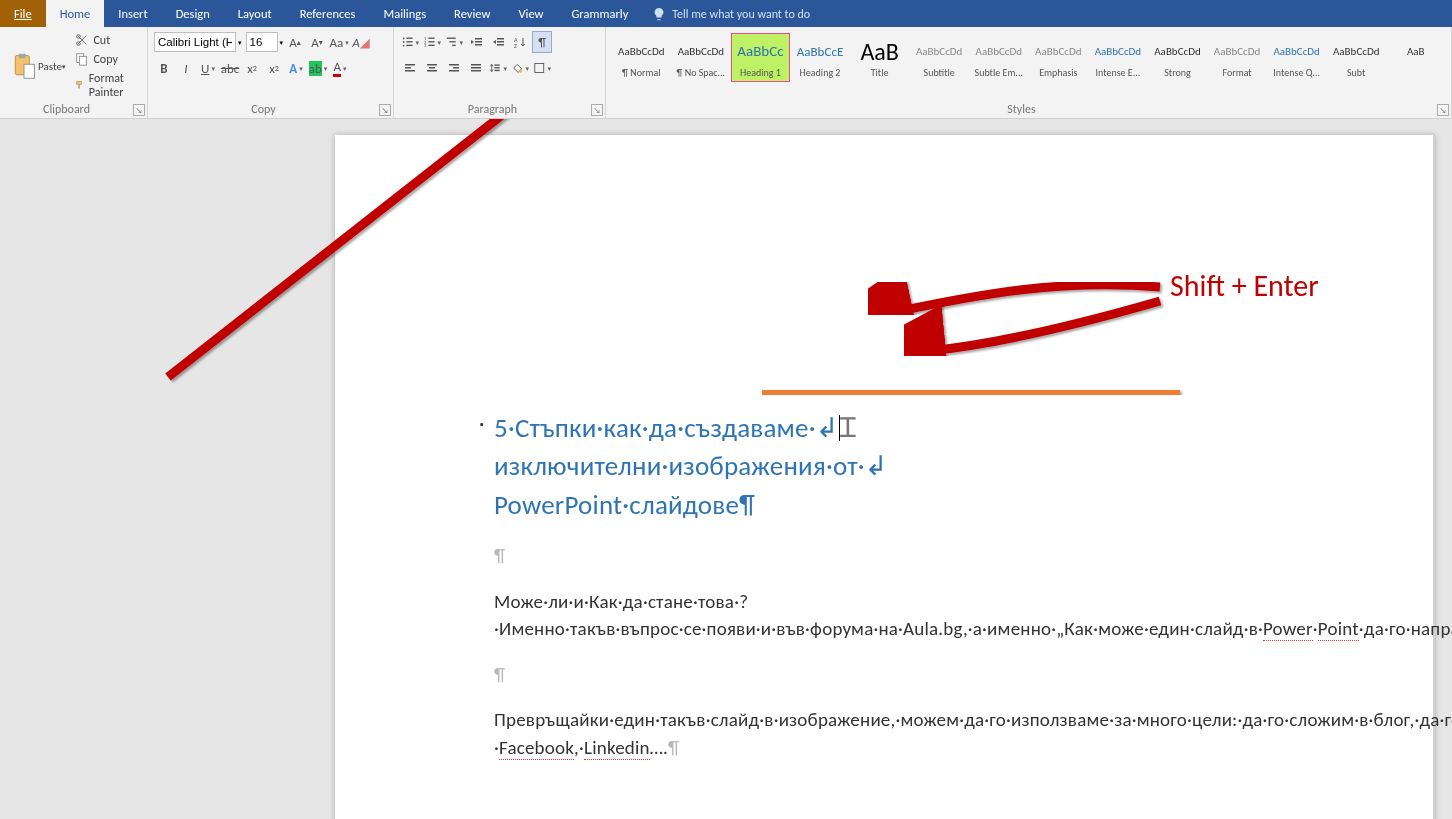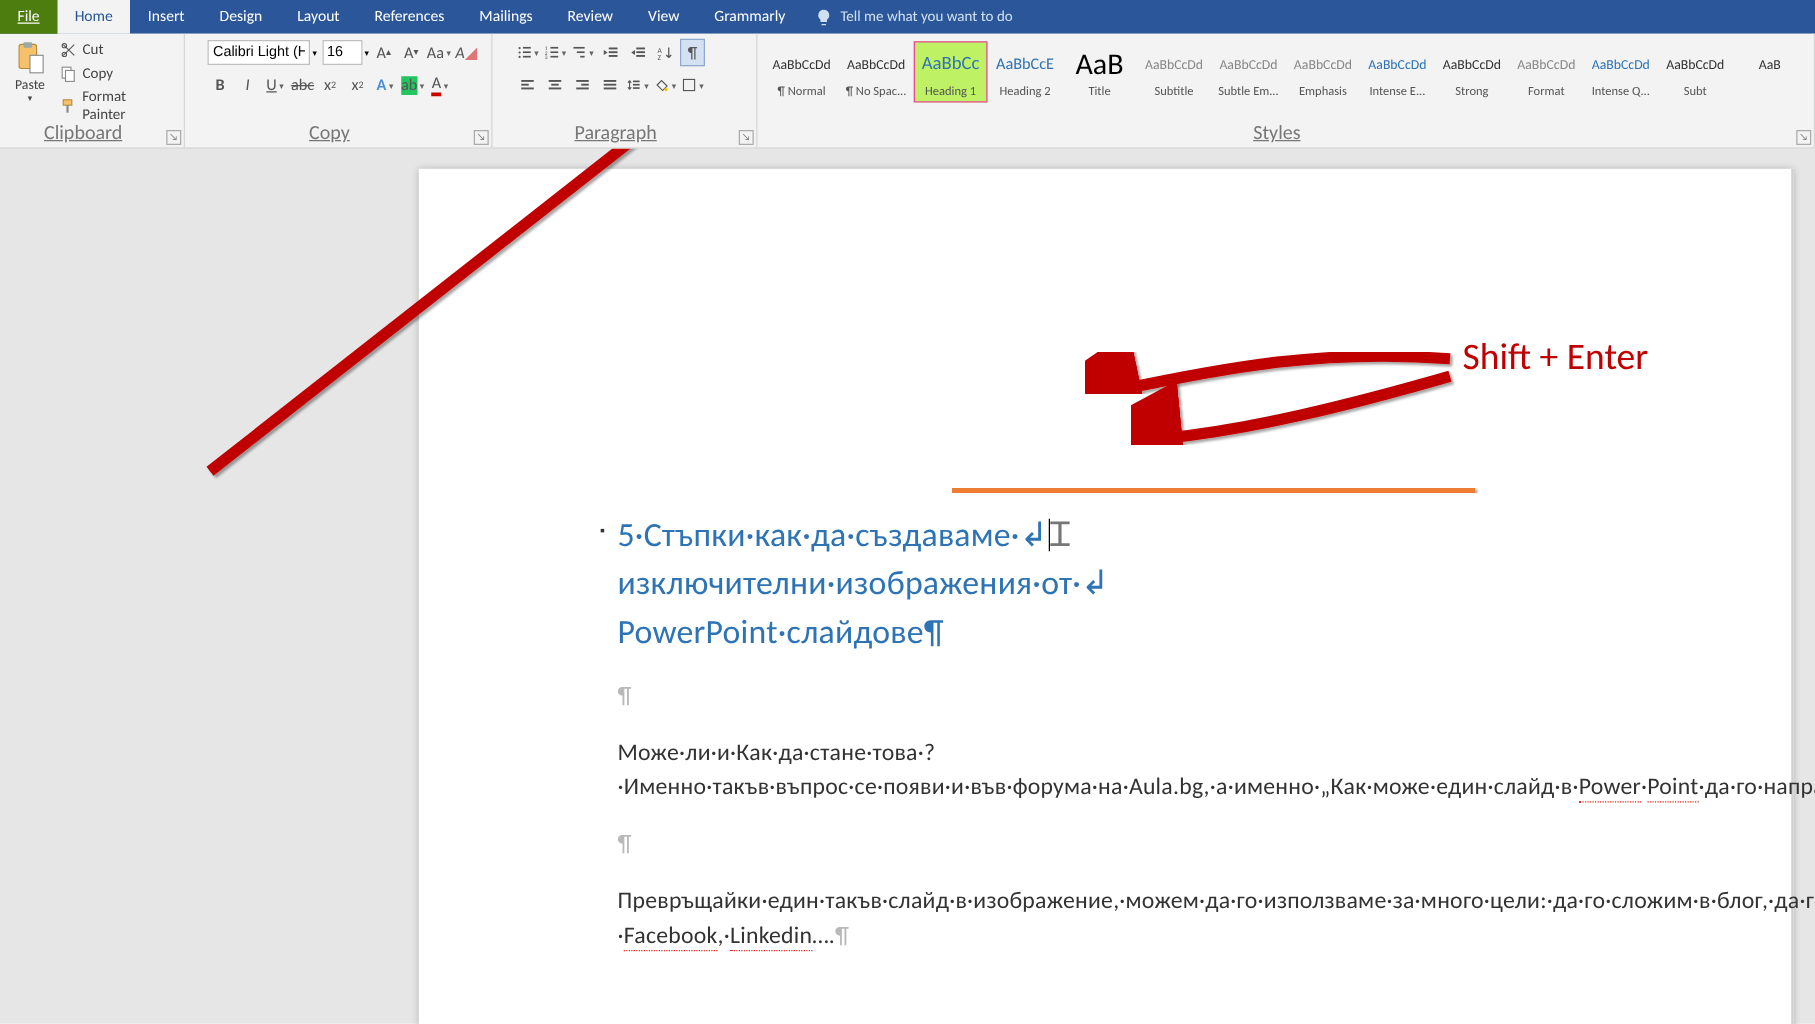--- a/index.html
+++ b/index.html
@@ -1,31 +1,31 @@
 <!DOCTYPE html>
 <html><head>
 <meta charset="utf-8">
 <style>
 * { box-sizing: border-box; margin: 0; padding: 0; }
 html,body { width:1452px; height:819px; font-family: "Segoe UI", Calibri, Arial, sans-serif; background:#fff; overflow:hidden; }
 
 .tabstrip { background:#2b579a; height:27px; display:flex; align-items:stretch; color:#fff; font-size:12.5px; }
 .tabstrip .tab { padding:6px 14px 0 14px; cursor:pointer; }
-.tabstrip .tab.file { background:#4d7c0f;text-decoration:underline; }
+.tabstrip .tab.file { background:#a16207;text-decoration:underline; }
 .tabstrip .tab.active { background:#f3f3f3; color:#2b579a; }
 .tabstrip .tell { display:flex; align-items:center; gap:6px; padding:0 10px; color:#cfe0f2; font-size:12px; }
 .tabstrip .tell svg { width:14px; height:14px; }
 
 .ribbon { background:#f3f3f3; border-bottom:1px solid #d0d0d0; display:flex; height:92px; }
 .group { border-right:1px solid #d6d6d6; position:relative; padding:4px 6px 18px 6px; display:flex; flex-direction:column; }
-.group-label { position:absolute; bottom:2px; left:0; right:14px; text-align:center; font-size:16px; color:#777;text-decoration:underline; }
+.group-label { position:absolute; bottom:2px; left:0; right:14px; text-align:center; font-size:12px; color:#777; }
 .group-launch { position:absolute; right:2px; bottom:2px; width:12px; height:12px; border:1px solid #aaa; font-size:8px; display:flex; align-items:center; justify-content:center; color:#777; }
-.btnrow { display:flex; align-items:center; gap:2px;margin-left:12px; }
+.btnrow { display:flex; align-items:center; gap:2px; }
 .smallbtn { font-size:12px; color:#444; padding:2px 4px; display:flex; align-items:center; gap:4px; }
-.paste { display:flex; flex-direction:column; align-items:center; font-size:11px; color:#444; padding:0 4px; }
+.paste { display:flex; flex-direction:row; align-items:center; font-size:11px; color:#444; padding:0 4px; }
 .paste .icon { width:28px; height:30px; }
 .fontbox, .sizebox { border:1px solid #bfbfbf; background:#fff; font-size:11.5px; height:20px; }
 .fontbox { width:82px; padding:1px 3px; }
 .sizebox { width:32px; padding:1px 3px; margin-left:2px; }
 .icob { width:20px; height:22px; display:flex; align-items:center; justify-content:center; font-size:13px; color:#555; border:1px solid transparent; }
 .icob.toggle-on { background:#d5e1f2; border:1px solid #8fa9cf; }
 .icob svg { width:14px; height:14px; }
 .drop::after { content:"▾"; font-size:7px; margin-left:2px; color:#666; }
 
 .styles { display:flex; align-items:stretch; gap:1px; padding-top:2px; flex:0 0 auto; }

